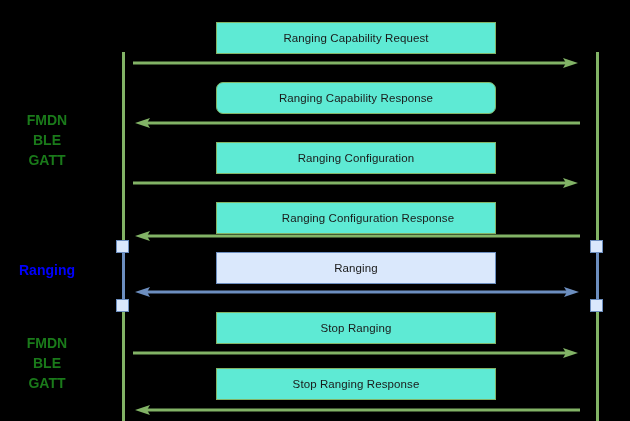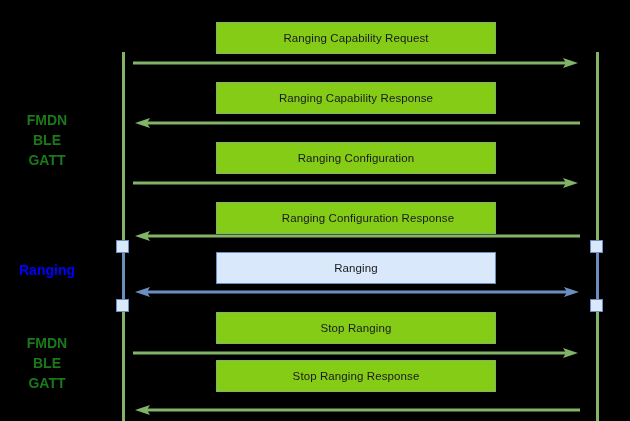--- a/index.html
+++ b/index.html
@@ -46,21 +46,21 @@
     box-sizing: border-box;
     display: flex;
     align-items: center;
     justify-content: center;
     font-size: 11.5px;
     color: #1a1a1a;
     letter-spacing: 0.1px;
     white-space: nowrap;
   }
   .msg-box.green {
-    background: #84cc16;
+    background: #5eead4;
     border: 1px solid #82b366;
   }
   .msg-box.blue {
     background: #dae8fc;
     border: 1px solid #6c8ebf;
   }
 
   
   .arrow {
     position: absolute;
@@ -119,21 +119,21 @@
   <div class="msg-box green" style="top:22px;">
     <span>Ranging Capability Request</span>
   </div>
   <div class="arrow" style="left:133px; top:57px; width:446px;">
     <svg width="446" height="12" viewBox="0 0 446 12">
       <line x1="0" y1="6" x2="437" y2="6" stroke="#82b366" stroke-width="3"></line>
       <polygon points="445,6 430,1 433,6 430,11" fill="#82b366"></polygon>
     </svg>
   </div>
 
-  <div class="msg-box green" style="top:82px;">
+  <div class="msg-box green" style="top:82px;border-radius:7px;">
     <span>Ranging Capability Response</span>
   </div>
   <div class="arrow" style="left:134px; top:117px; width:446px;">
     <svg width="446" height="12" viewBox="0 0 446 12">
       <line x1="9" y1="6" x2="446" y2="6" stroke="#82b366" stroke-width="3"></line>
       <polygon points="1,6 16,1 13,6 16,11" fill="#82b366"></polygon>
     </svg>
   </div>
 
   <div class="msg-box green" style="top:142px;justify-content:center;">
@@ -170,21 +170,21 @@
   <div class="msg-box green" style="top:312px;justify-content:center;">
     <span>Stop Ranging</span>
   </div>
   <div class="arrow" style="left:133px; top:347px; width:446px;">
     <svg width="446" height="12" viewBox="0 0 446 12">
       <line x1="0" y1="6" x2="437" y2="6" stroke="#82b366" stroke-width="3"></line>
       <polygon points="445,6 430,1 433,6 430,11" fill="#82b366"></polygon>
     </svg>
   </div>
 
-  <div class="msg-box green" style="top:360px;">
+  <div class="msg-box green" style="top:368px;">
     <span>Stop Ranging Response</span>
   </div>
   <div class="arrow" style="left:134px; top:404px; width:446px;">
     <svg width="446" height="12" viewBox="0 0 446 12">
       <line x1="9" y1="6" x2="446" y2="6" stroke="#82b366" stroke-width="3"></line>
       <polygon points="1,6 16,1 13,6 16,11" fill="#82b366"></polygon>
     </svg>
   </div>
 
 </div>

